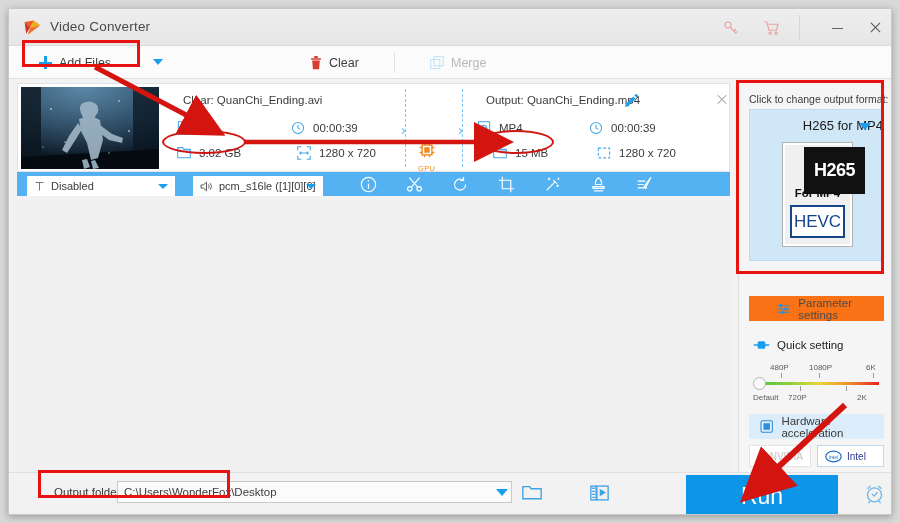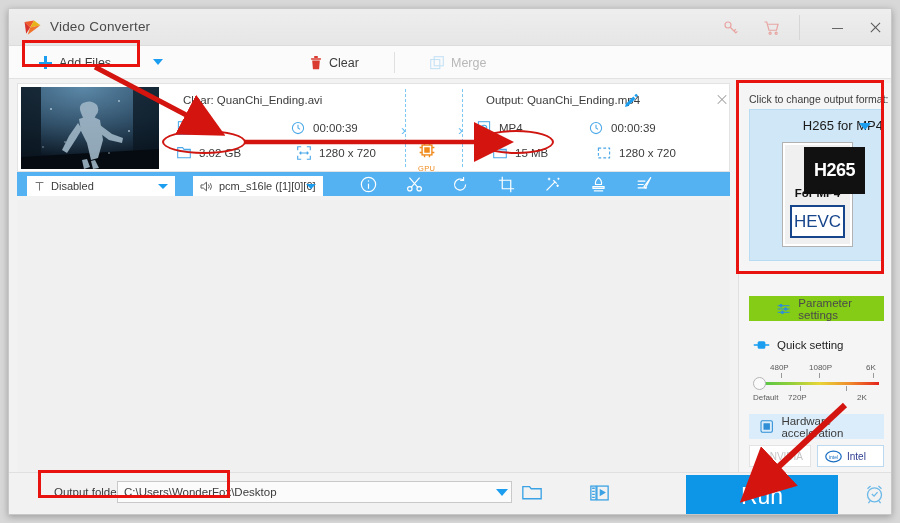--- a/index.html
+++ b/index.html
@@ -181,21 +181,21 @@
     display:flex;align-items:center;justify-content:center;
   }
   .ft-hevc {
     position:absolute; left:7px; top:62px; width:55px; height:33px;
     border:2px solid #17458c; color:#17458c; font-size:17px;
     display:flex;align-items:center;justify-content:center; background:#fff;
   }
 
   .param-btn {
     position:absolute; left:10px; top:213px; width:135px; height:25px;
-    background:#84cc16; display:flex; align-items:center; gap:8px;
+    background:#f97316; display:flex; align-items:center; gap:8px;
     padding-left:28px; font-size:11.5px; color:#4a4a4a; cursor:pointer;
   }
   .quick-row {
     position:absolute; left:14px; top:256px;
     display:flex; align-items:center; gap:7px;
     font-size:11.5px; color:#1d1d1d; cursor:pointer;
   }
   .slider-wrap { position:absolute; left:14px; top:280px; width:128px; height:42px; }
   .s-track {
     position:absolute; left:2px; top:19px; width:124px; height:3px;

